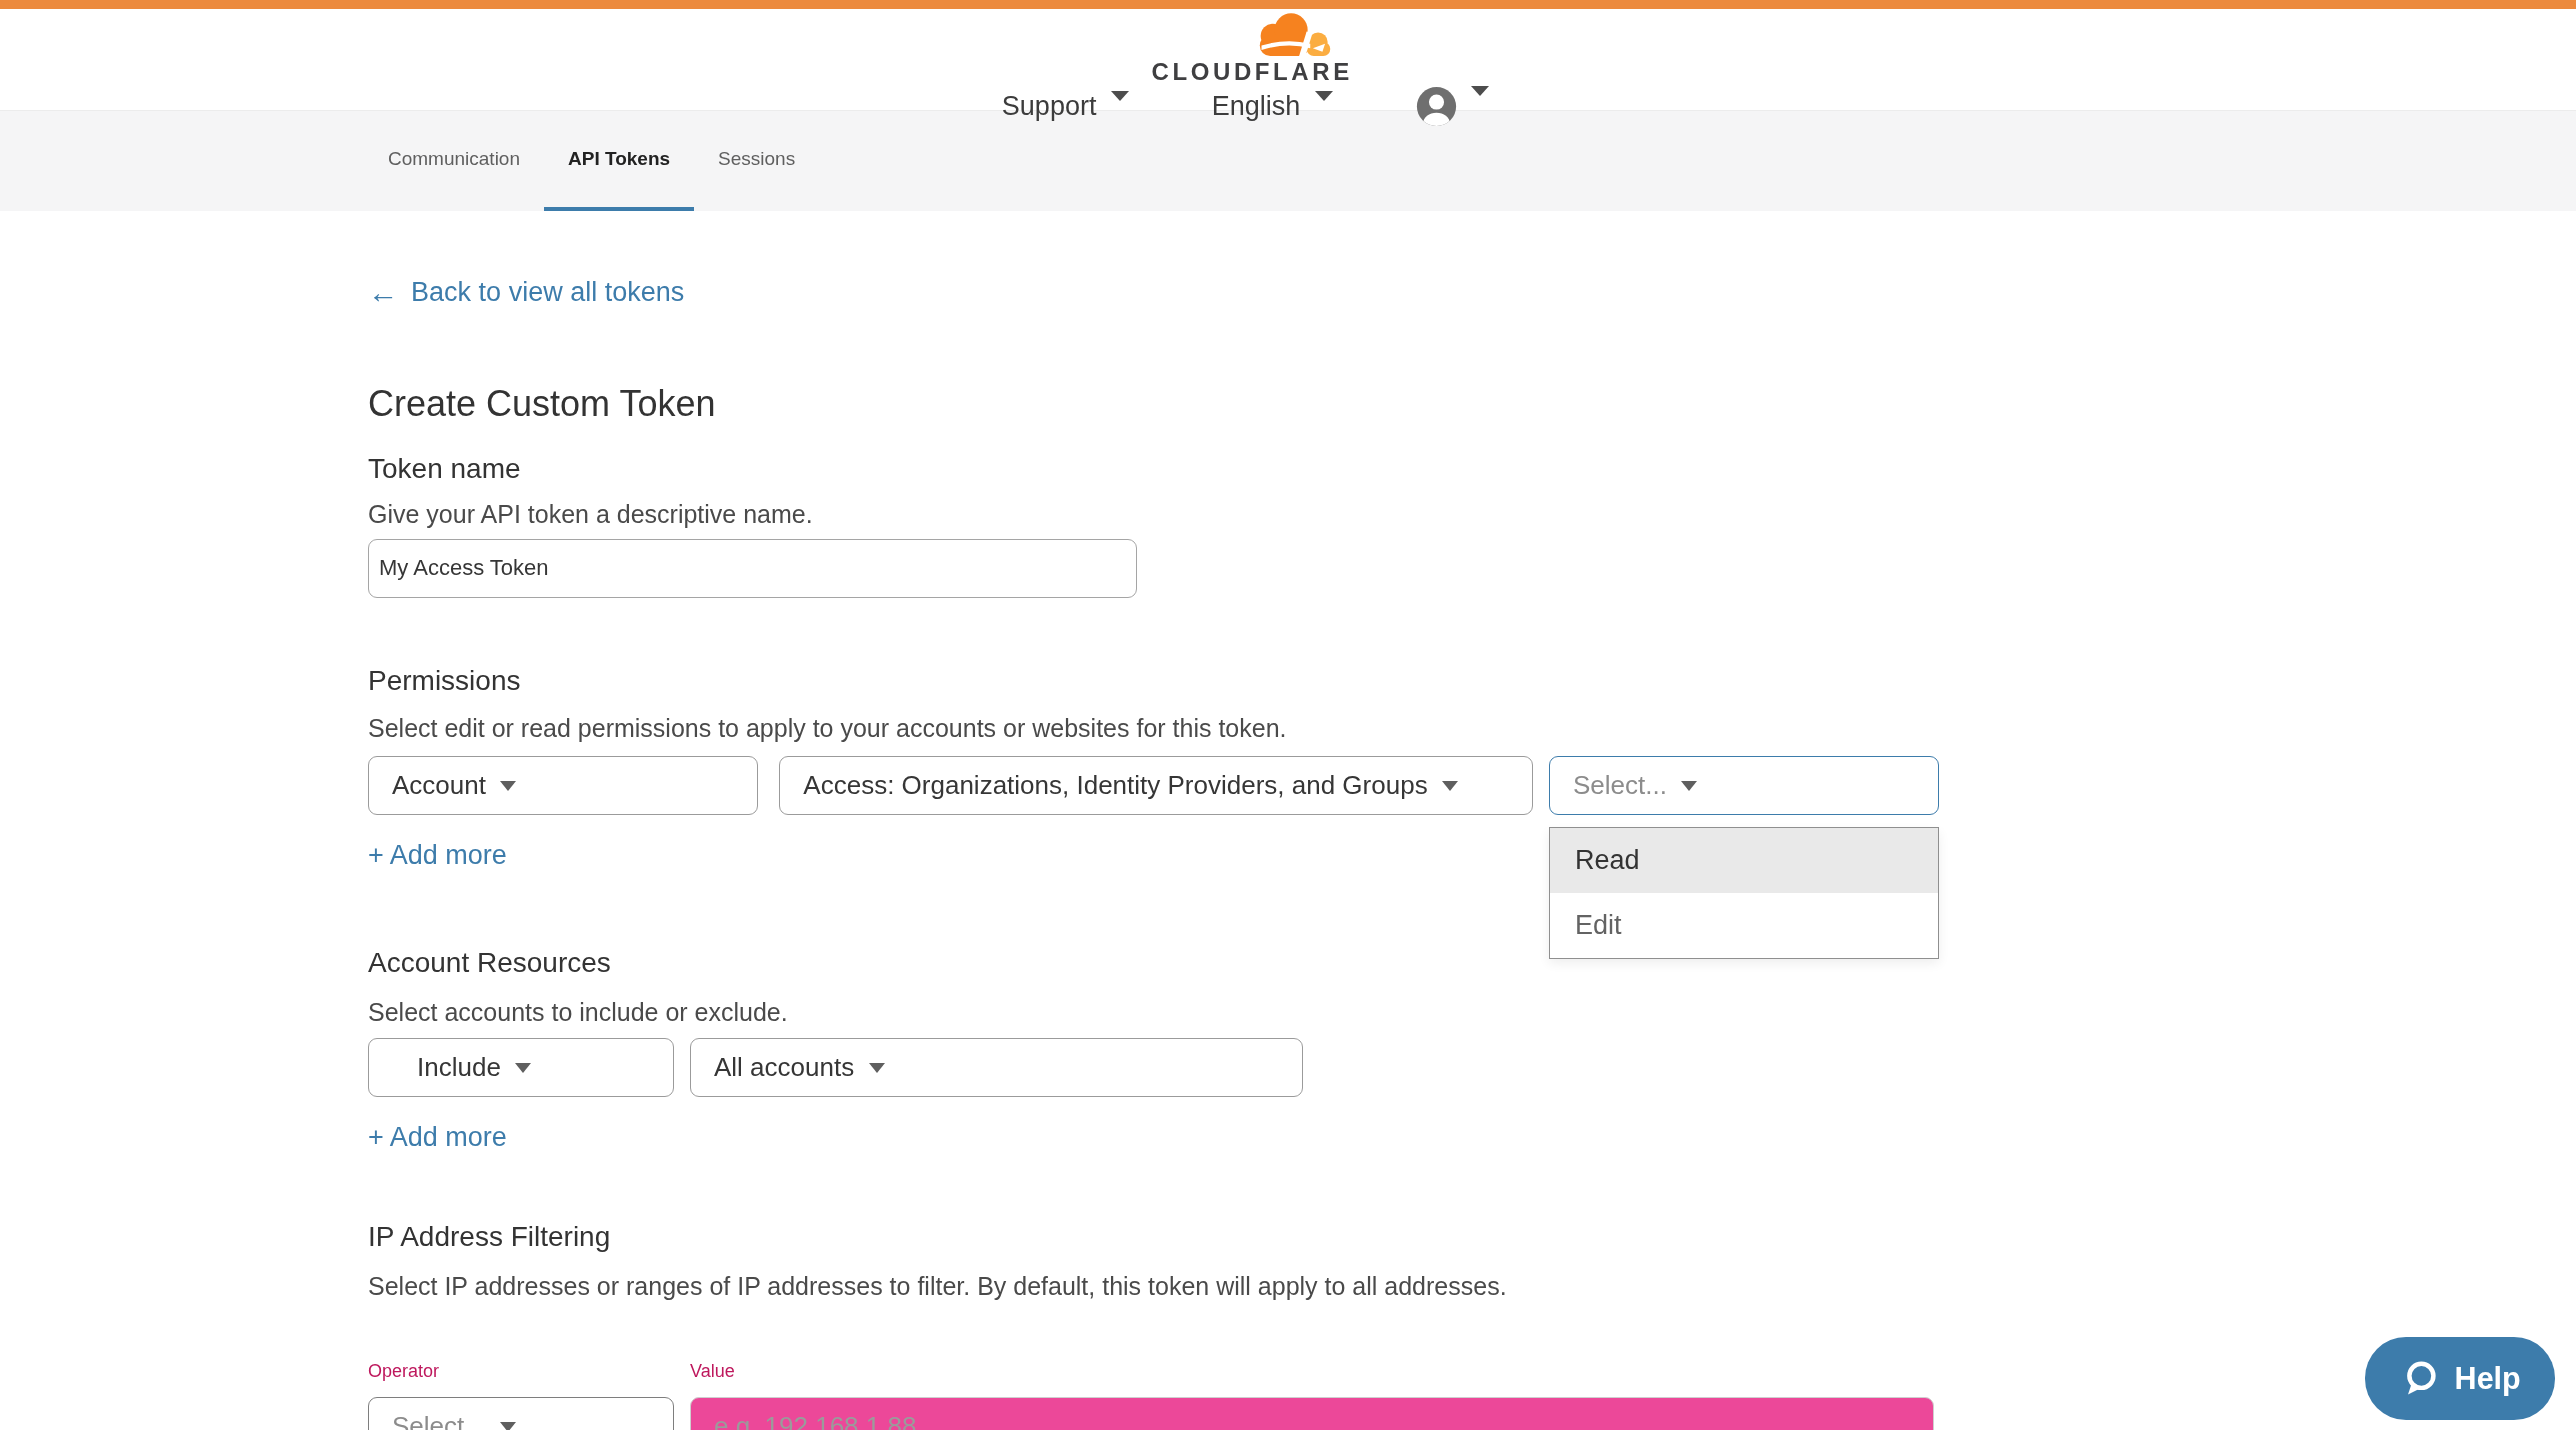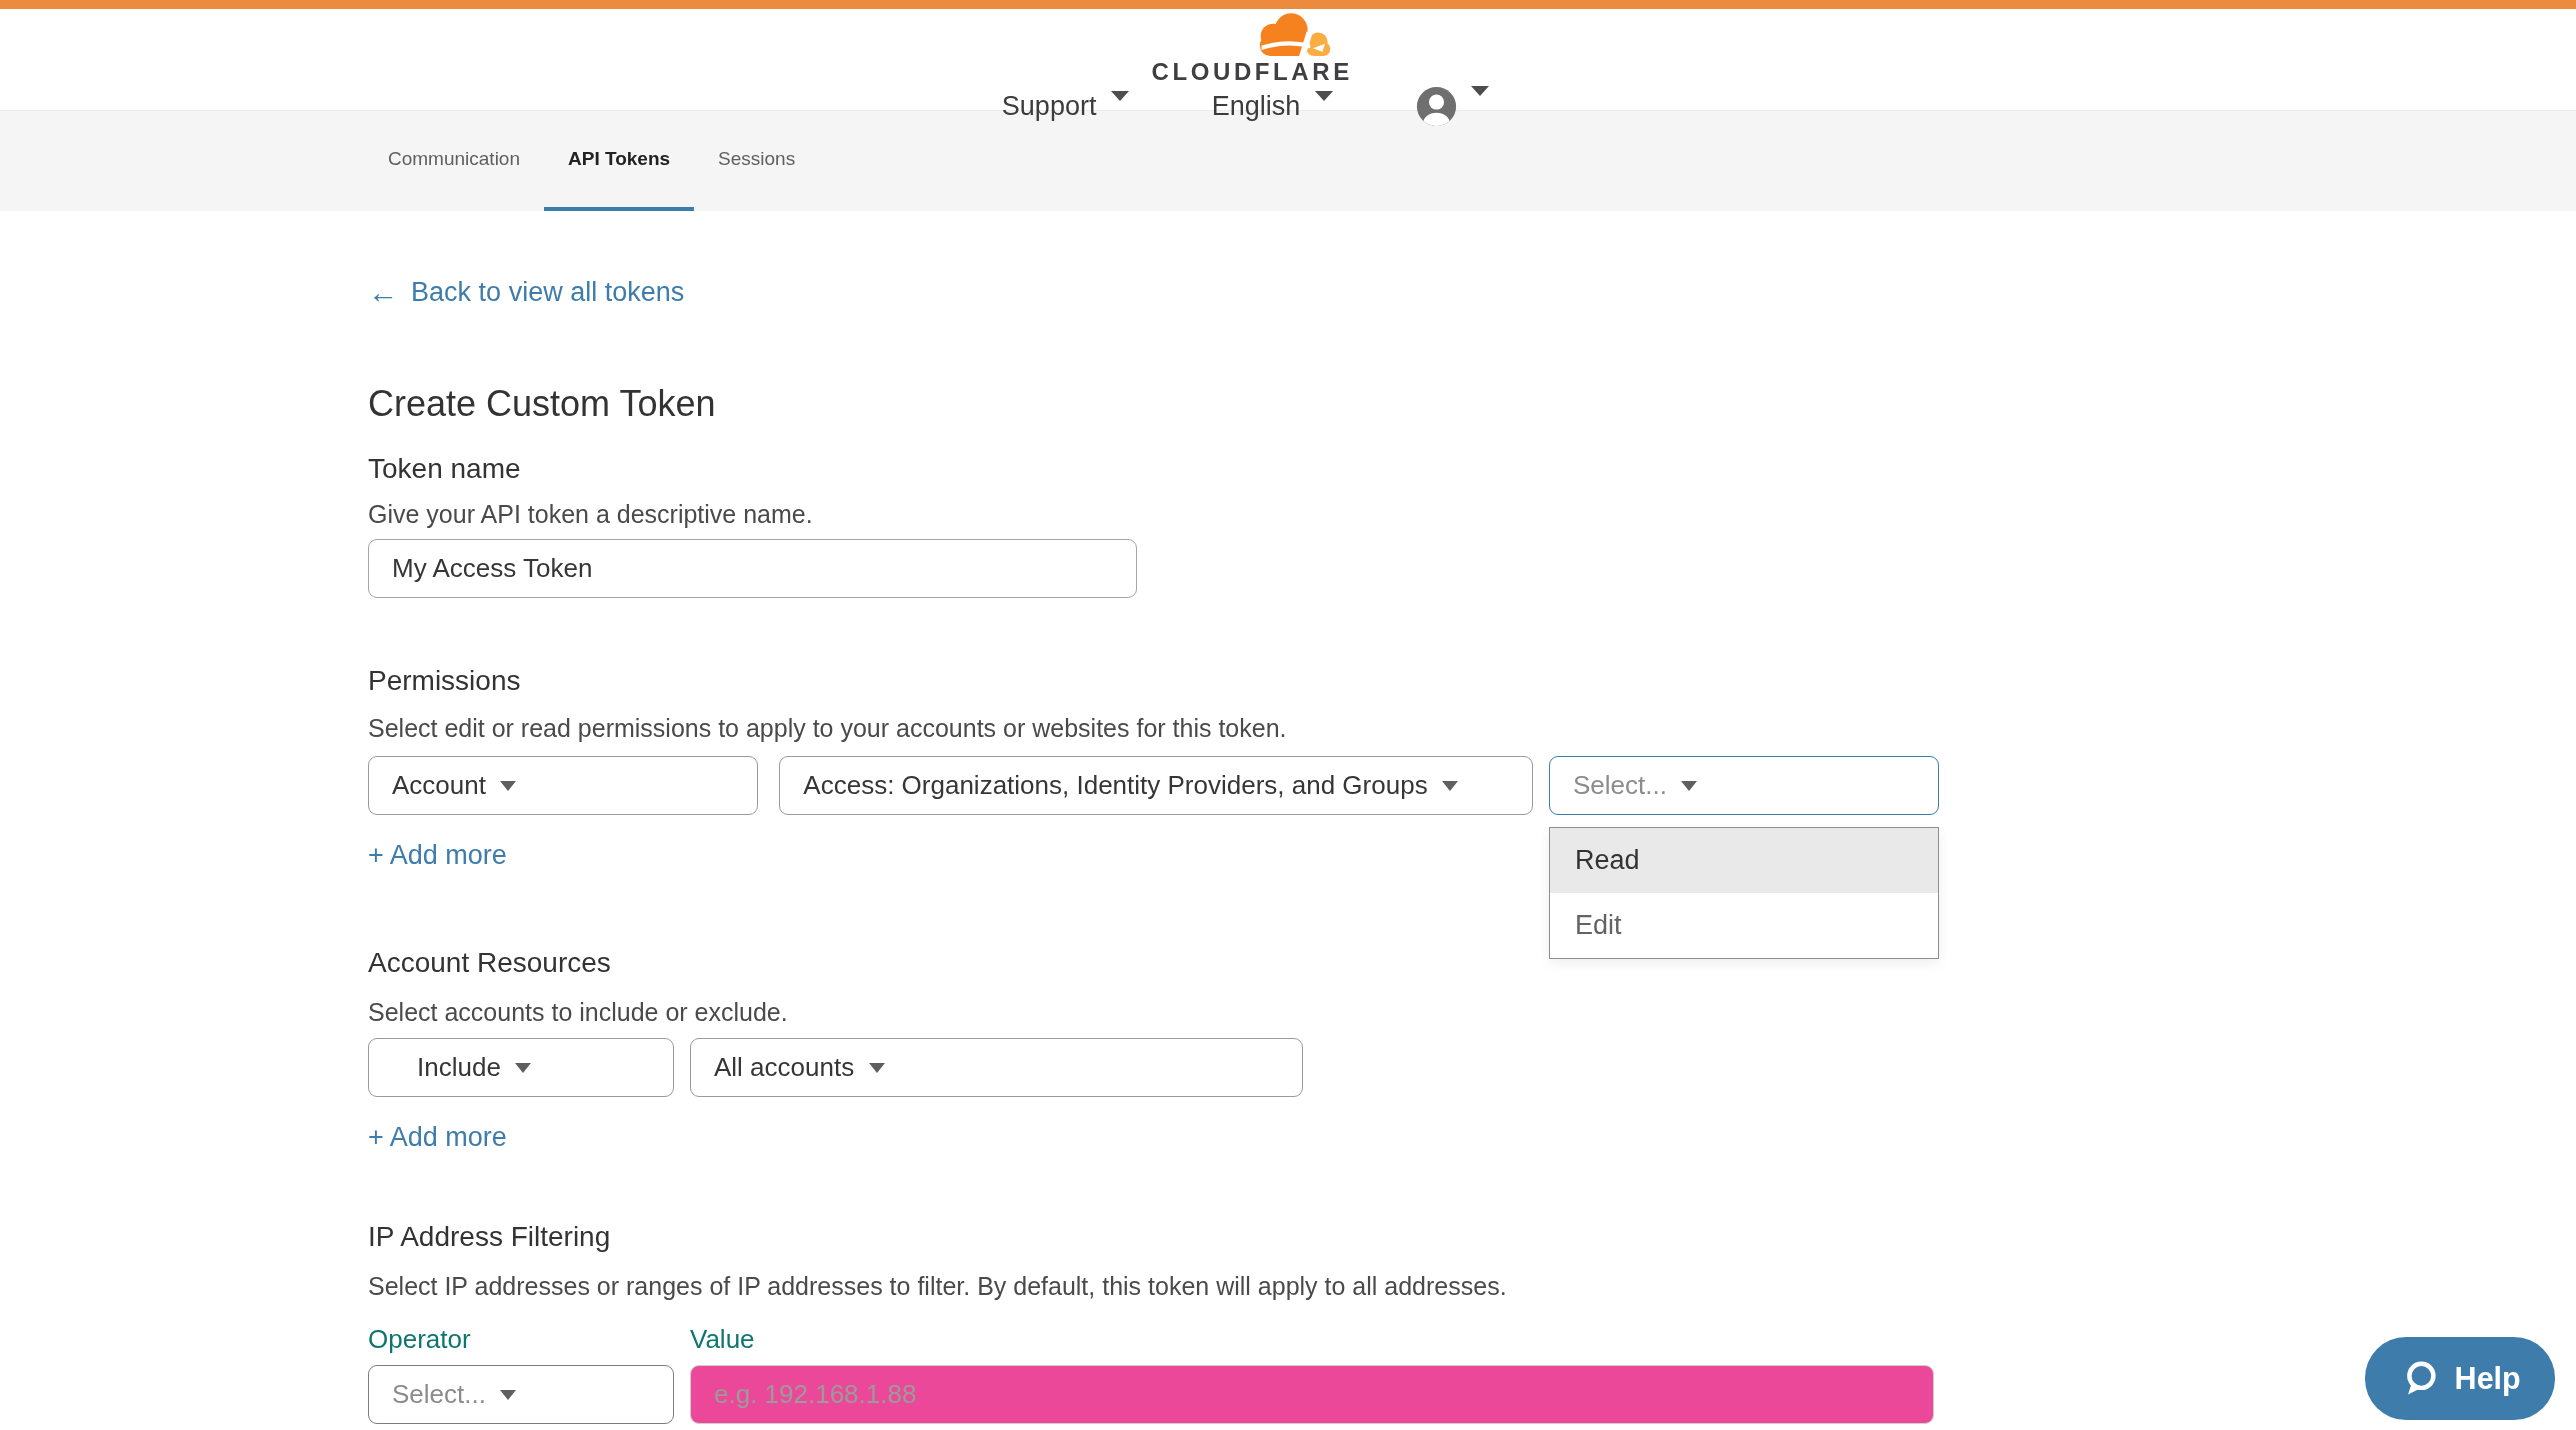--- a/index.html
+++ b/index.html
@@ -48,21 +48,21 @@
   .h2-perm{margin-top:67px;}
   .h2-acct{margin-top:76px;}
   .h2-ip{margin-top:68px;}
   .desc{font-size:25px;line-height:27px;color:var(--text-gray);}
   .desc-token{margin-top:16px;}
   .desc-perm{margin-top:18px;}
   .desc-acct{margin-top:20px;}
   .desc-ip{margin-top:20.6px;}
 
   .text-input{margin-top:10.8px;height:59px;width:769px;border:0.9px solid #a5a5a5;border-radius:9px;
-    padding:0 23px;font-size:26px;color:var(--text-dark);background:#fff;outline:none;
+    padding:0 10px;font-size:22px;color:var(--text-dark);background:#fff;outline:none;
     font-family:"Liberation Sans","DejaVu Sans",sans-serif;}
 
   .row{display:flex;margin-top:14.4px;}
   .row2{margin-top:12.6px;}
   .row3{margin-top:10.8px;}
   .select{height:59px;border:0.9px solid var(--border-gray);border-radius:9px;background:#fff;
     display:flex;align-items:center;
     padding:0 21.5px 0 23px;font-size:26px;cursor:pointer;}
   .select .val{color:var(--text-dark);}
   .select .ph{color:#8c8c8c;}
@@ -79,21 +79,21 @@
   .menu{position:absolute;top:calc(100% + 11.7px);left:0;width:390px;background:#fff;
     border:0.9px solid #8f8f8f;box-shadow:0 4.5px 10.8px rgba(0,0,0,.07);z-index:10;}
   .menu-item{height:65px;display:flex;align-items:center;padding:0 25px;font-size:27px;
     color:#636363;cursor:pointer;}
   .menu-item.highlighted{background:#e9e9e9;color:#333;}
 
   .add-more{display:inline-block;margin-top:25px;color:var(--blue);font-size:27px;
     line-height:30.5px;cursor:pointer;text-decoration:none;}
 
   .labels-row{display:flex;margin-top:25px;}
-  .label{font-size:26px;line-height:29px;color:#0f766e;}
+  .label{font-size:18px;line-height:29px;color:#be185d;margin-top:32px;}
   .label-operator{width:322px;}
   .value-input{height:59px;width:1244px;border:0.9px solid #cfcfcf;border-radius:9px;
     background:#ec4899;padding:0 23px;font-size:26px;outline:none;
     font-family:"Liberation Sans","DejaVu Sans",sans-serif;}
   .value-input::placeholder{color:#9b9b9b;}
   .text-input::placeholder{color:#9b9b9b;}
 
   
   .help-btn{position:fixed;right:20.6px;bottom:10px;width:190px;height:83px;border:none;
     border-radius:41px;background:var(--blue);color:#fff;display:flex;align-items:center;

